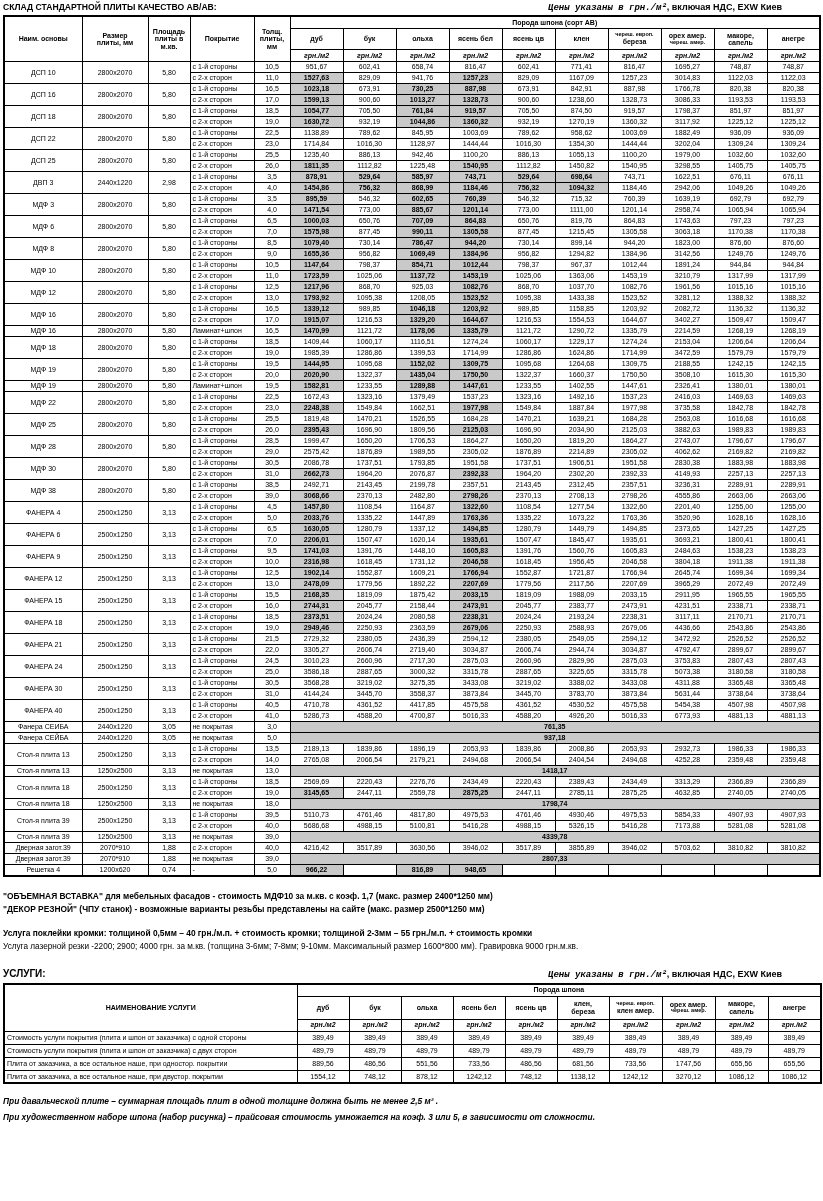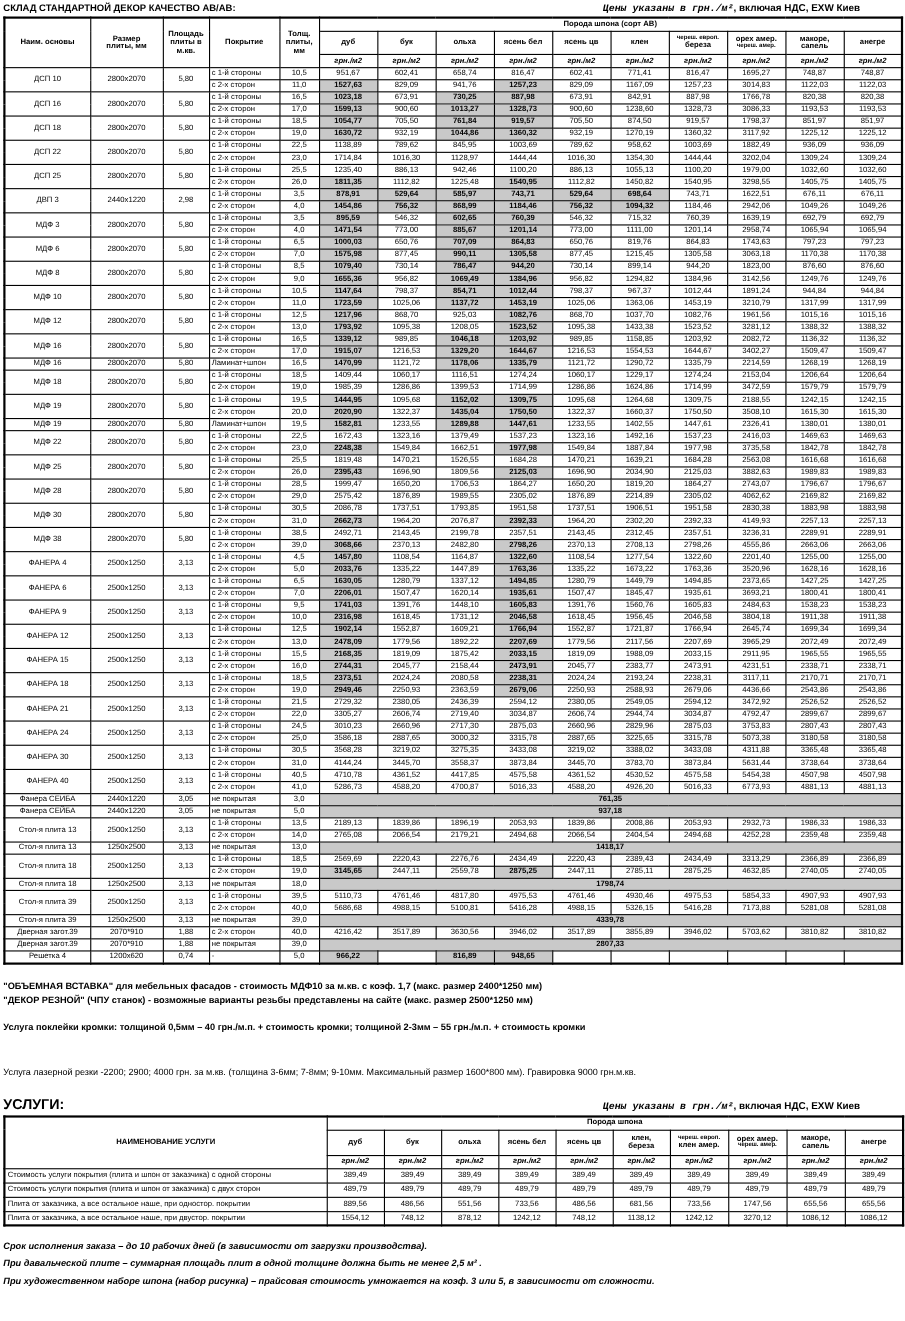--- a/index.html
+++ b/index.html
@@ -19,36 +19,36 @@
   .sm{font-size:5.5px;}
   .un th{font-style:italic;font-weight:bold;height:11px;}
   .nm{font-size:7px;}
   .ct{text-align:left !important;padding-left:2px !important;}
   .gt td{border-top:1.6px solid #000;}
   .hl,.mg{background:#c9c9c9;font-weight:bold;}
   .legend{margin:10px 0 0 146px;font-size:8.2px;font-style:italic;display:flex;align-items:center;gap:9px;}
   .sw{width:46px;height:11px;background:#c9c9c9;border:1px solid #000;flex:0 0 auto;}
   .promo{margin-top:13px;font-weight:bold;font-size:8.4px;line-height:13.5px;}
   .srv{margin-top:9px;font-size:8.4px;line-height:14.5px;font-weight:bold;}
-  .srv div:last-child{font-weight:normal;font-size:8.2px;margin-top:28px;}
+  .srv div:last-child{font-weight:normal;font-size:8.2px;}
   .usl-line{display:flex;justify-content:space-between;align-items:baseline;margin-top:13px;padding-right:38px;}
-  .usl-title{font-size:13px;font-weight:bold;}
+  .usl-title{font-size:10px;font-weight:bold;}
   #st{margin-top:3px;}
   #st .sp th{height:22px;}
   #st tbody tr{height:13px;}
   #st .lbl{text-align:left;padding-left:2px;font-size:7px;}
   .footer{margin-top:10px;font-size:8.4px;font-style:italic;font-weight:bold;line-height:15.8px;}
 </style>
 </head>
 <body>
 
 <div class="wrap">
 
   <div class="topline">
-    <span class="doc-title">СКЛАД СТАНДАРТНОЙ ДЕКОР КАЧЕСТВО  АВ/АВ:</span>
+    <span class="doc-title">СКЛАД СТАНДАРТНОЙ ПЛИТЫ КАЧЕСТВО  АВ/АВ:</span>
     <span class="price-note"><span class="it">Цены указаны в грн./м²</span><span>,  включая НДС,   EXW Киев</span></span>
   </div>
 
   <table id="mt">
       <colgroup>
         <col style="width:78px">
         <col style="width:66px">
         <col style="width:42px">
         <col style="width:64px">
         <col style="width:36px">
@@ -1366,19 +1366,18 @@
           <td>1138,12</td>
           <td>1242,12</td>
           <td>3270,12</td>
           <td>1086,12</td>
           <td>1086,12</td>
         </tr>
       </tbody>
     </table>
 
   <div class="footer">
-    <div>Срок исполнения заказа – до 10 рабочих дней (в зависимости от загрузки производства).</div>
     <div>При давальческой плите – суммарная площадь плит в одной толщине  должна быть не менее 2,5 м² .</div>
     <div>При художественном наборе шпона (набор рисунка)  –  прайсовая стоимость умножается на коэф. 3 или 5,  в зависимости от сложности.</div>
 
   </div>
 
 </div>
 
 </body></html>

